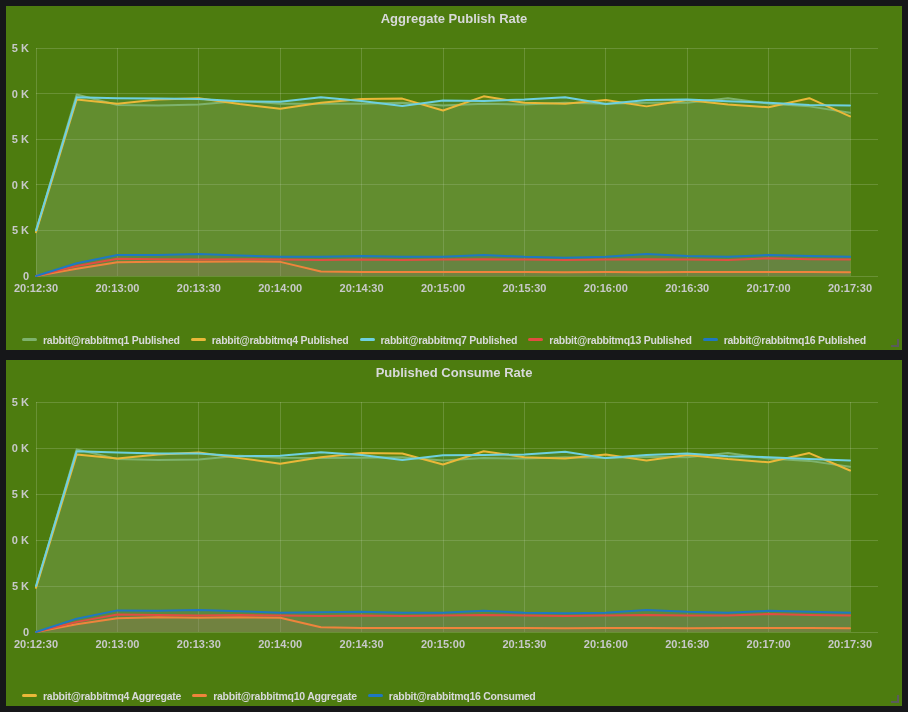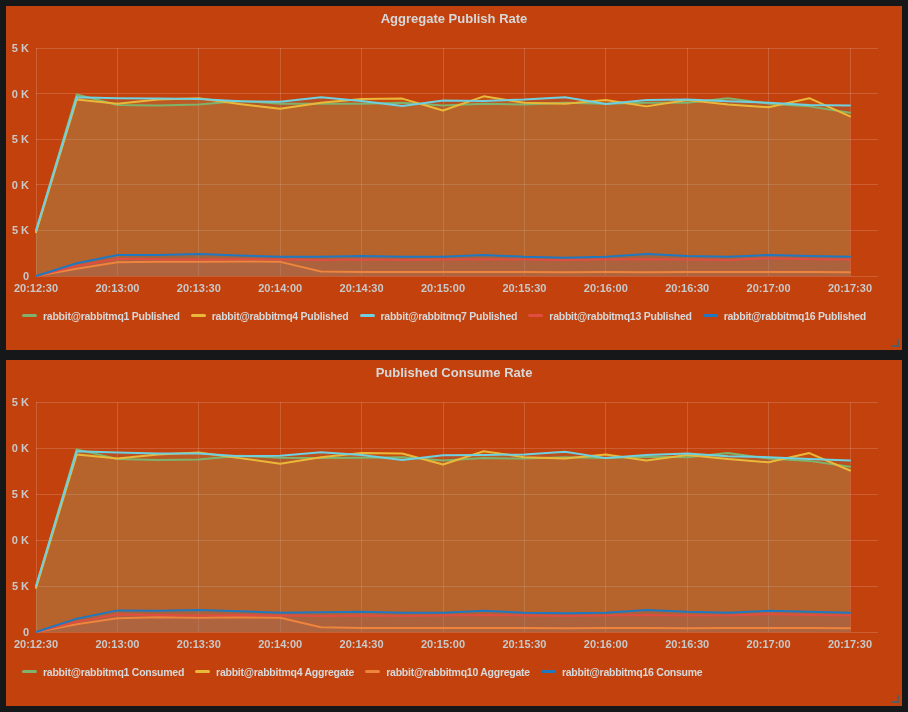--- a/index.html
+++ b/index.html
@@ -1,30 +1,30 @@
 <!DOCTYPE html>
 <html><head>
 <meta charset="utf-8">
 <style>
   * { margin:0; padding:0; box-sizing:border-box; }
   html,body { width:908px; height:712px; background:#161719; overflow:hidden;
               font-family:"Liberation Sans", sans-serif; }
-  .panel { position:absolute; left:6px; width:896px; background:#c2410c; }
+  .panel { position:absolute; left:6px; width:896px; background:#4d7c0f; }
   #panel-0 { top:6px;  height:344px; }
   #panel-1 { top:360px; height:346px; }
   .panel-title { height:26px; line-height:26px; text-align:center;
                  font-size:13px; font-weight:700; color:#d8d9da; cursor:pointer; }
   .chart-wrap { position:relative; margin:0 6px; }
   #panel-0 .chart-wrap { height:272px; }
   #panel-1 .chart-wrap { height:274px; }
   svg { display:block; }
   .grid { stroke:rgba(255,255,255,0.16); stroke-width:1; shape-rendering:crispEdges; }
   .tick { fill:#c8c9ca; font-size:11px; font-weight:700;
           font-family:"Liberation Sans", sans-serif; }
-  .legend { padding:1px 10px 0 16px; display:flex; flex-wrap:wrap; align-items:flex-start; }
+  .legend { padding:1px 10px 0 16px; display:flex; flex-wrap:wrap; align-items:flex-start;margin-top:24px; }
   .legend-item { display:flex; align-items:center; margin-right:11px; height:21px; cursor:pointer; }
   .legend-swatch { display:inline-block; width:15px; height:3px; border-radius:2px;
                    margin-right:6px; flex:none; }
   .legend-label { font-size:10.5px; letter-spacing:-0.25px; font-weight:600;
                   color:#d8d9da; white-space:nowrap; }
   .resize-handle { position:absolute; right:3px; bottom:3px; width:8px; height:8px;
                    border-right:2px solid #5a5b5c; border-bottom:2px solid #5a5b5c; }
 </style>
 </head>
 <body>
@@ -169,30 +169,26 @@
           <text x="512.4" y="262" text-anchor="middle" class="tick">20:15:30</text>
           <text x="593.8" y="262" text-anchor="middle" class="tick">20:16:00</text>
           <text x="675.2" y="262" text-anchor="middle" class="tick">20:16:30</text>
           <text x="756.6" y="262" text-anchor="middle" class="tick">20:17:00</text>
           <text x="838" y="262" text-anchor="middle" class="tick">20:17:30</text>
         </g>
       </svg>
   </div>
   <div class="legend">
       <div class="legend-item">
-        <span class="legend-swatch" style="background: rgb(126, 178, 109);"></span>
-        <span class="legend-label">rabbit@rabbitmq1 Consumed</span>
-      </div>
-      <div class="legend-item">
         <span class="legend-swatch" style="background: rgb(234, 184, 57);"></span>
         <span class="legend-label">rabbit@rabbitmq4 Aggregate</span>
       </div>
       <div class="legend-item">
         <span class="legend-swatch" style="background: rgb(239, 132, 60);"></span>
         <span class="legend-label">rabbit@rabbitmq10 Aggregate</span>
       </div>
       <div class="legend-item">
         <span class="legend-swatch" style="background: rgb(31, 120, 193);"></span>
-        <span class="legend-label">rabbit@rabbitmq16 Consume</span>
+        <span class="legend-label">rabbit@rabbitmq16 Consumed</span>
       </div>
     </div>
   <div class="resize-handle"></div>
 </div>
 
 </body></html>

